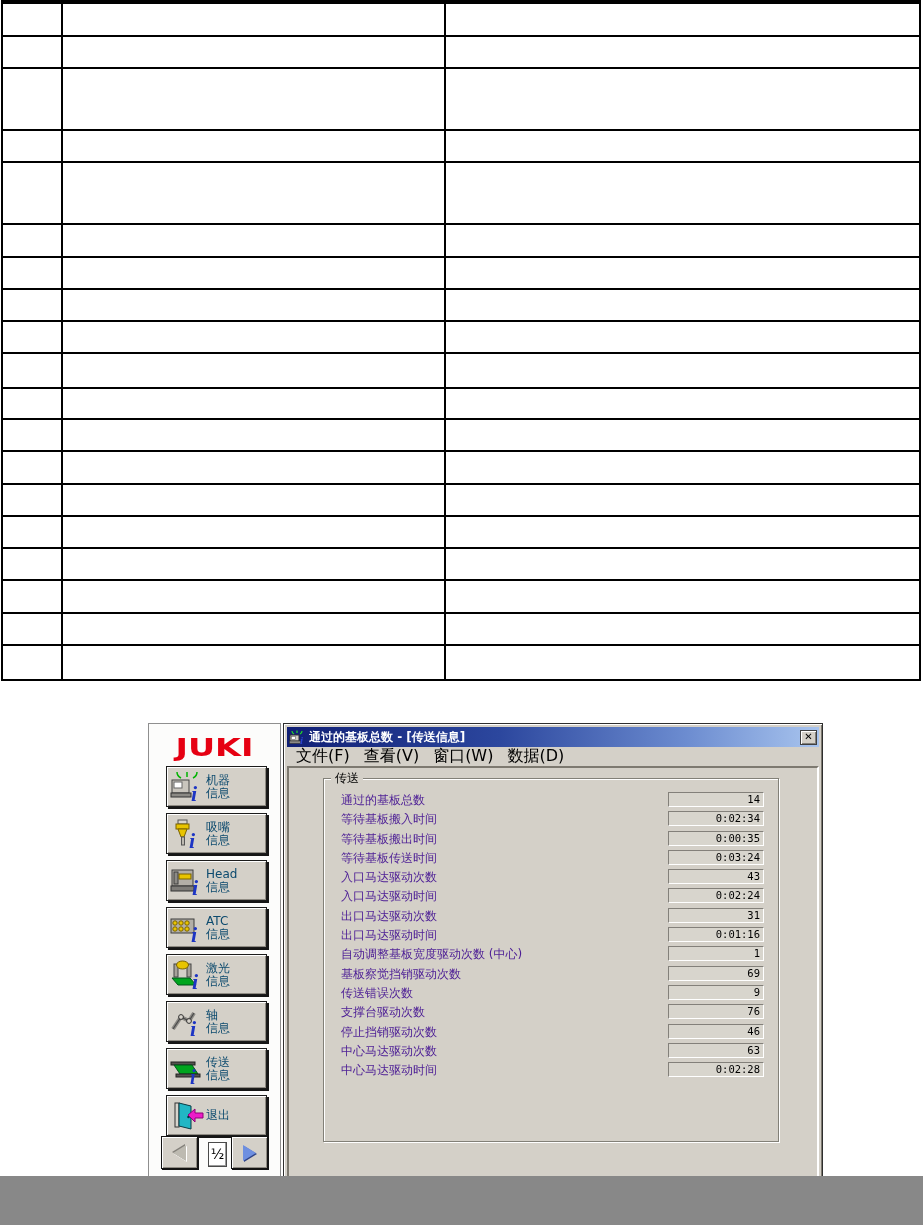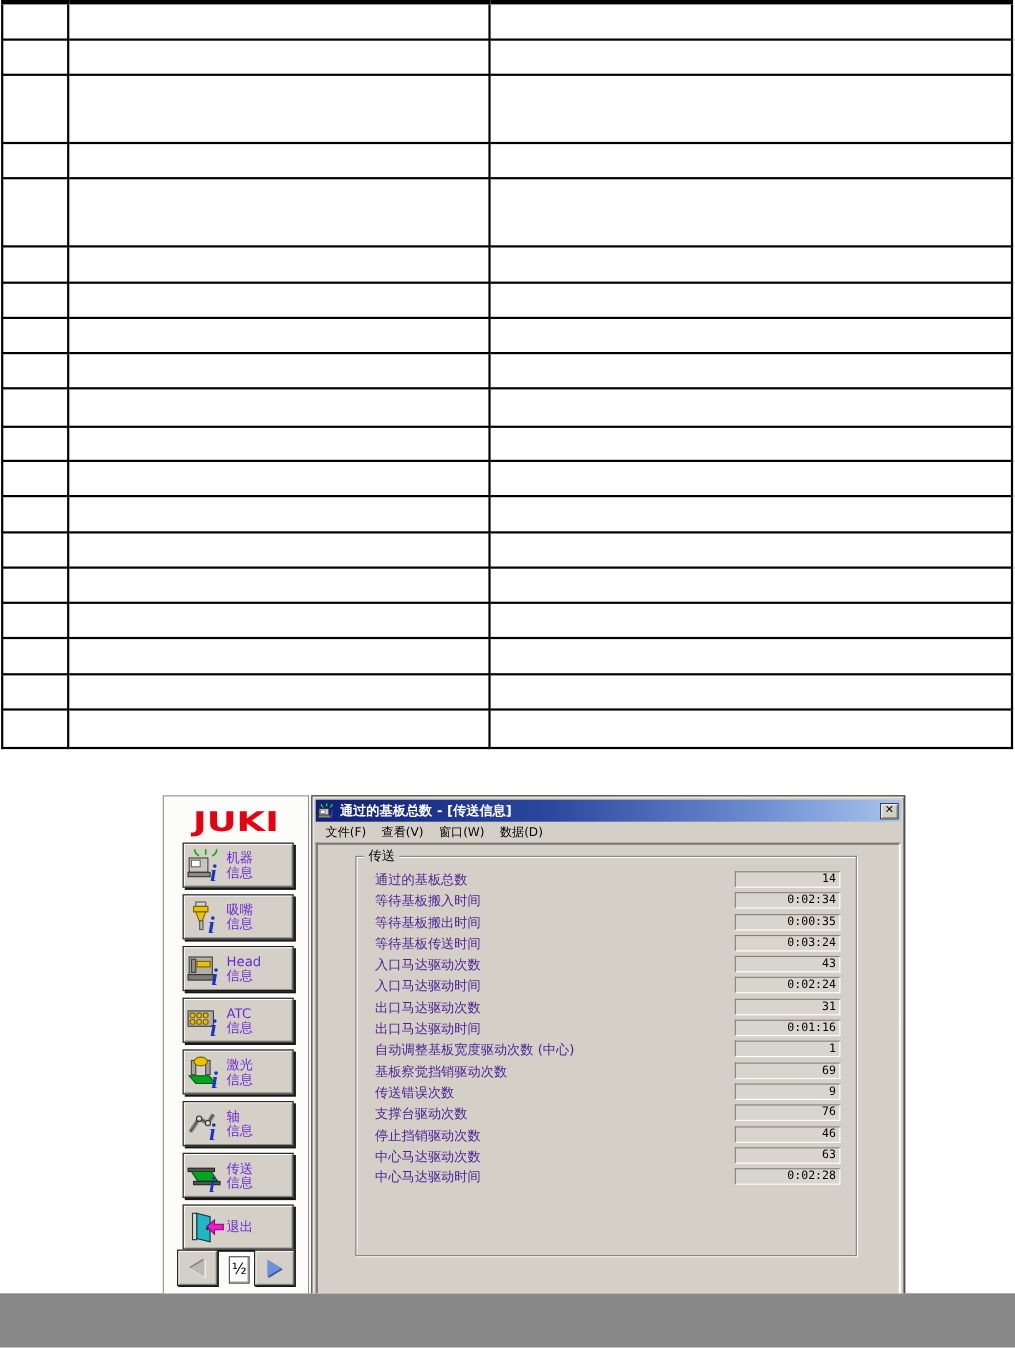--- a/index.html
+++ b/index.html
@@ -31,21 +31,21 @@
   }
   .side-buttons { position:absolute; left:17px; top:42px; width:101px; }
   .side-btn {
     position:relative; display:flex; align-items:center; gap:2px;
     width:101px; height:41px; margin-bottom:6px; padding-left:3px;
     background:#d4d0c8; border:1px solid #1c1c1c; cursor:pointer;
     box-shadow: 2px 2px 0 #161616, inset 1px 1px 0 #ffffff, inset -1px -1px 0 #8f8b83;
     font-family:"DejaVu Sans", sans-serif; text-align:left;
   }
   .btn-icon { width:34px; height:32px; flex:none; }
-  .btn-label { font-size:12px; line-height:13px; color:#6d28d9; white-space:pre-line; }
+  .btn-label { font-size:12px; line-height:13px; color:#0c4a6e; white-space:pre-line; }
 
   .pager { position:absolute; left:12px; top:412px; display:flex; align-items:center; }
   .pager-btn {
     width:37px; height:33px; background:#d4d0c8; border:1px solid #141414; cursor:pointer;
     box-shadow: 1px 1px 0 #141414, inset 1px 1px 0 #fff, inset -1px -1px 0 #8f8b83;
     display:flex; align-items:center; justify-content:center;
   }
   .arrow-left {
     width:0; height:0; border-top:8px solid transparent; border-bottom:8px solid transparent;
     border-right:13px solid #bdbab1;
@@ -90,21 +90,21 @@
     white-space:nowrap; overflow:hidden;
   }
   .close-btn {
     width:17px; height:15px; flex:none; background:#d4d0c8; border:1px solid #404040; cursor:pointer;
     box-shadow: inset 1px 1px 0 #fff, inset -1px -1px 0 #83807a;
     font-size:10px; font-weight:bold; line-height:12px; color:#000; text-align:center;
     font-family:"DejaVu Sans", sans-serif; padding:0;
   }
   .menubar {
     height:19px; flex:none; display:flex; align-items:center; padding-left:2px;
-    font-size:11px; color:#000;
+    font-size:16px; color:#000;
   }
   .menu-item { padding:1px 7px; cursor:default; }
   .client {
     flex:1; position:relative; background:#d4d0c8; margin-bottom:1px;
     border:2px solid; border-color:#7d7970 #ffffff #ffffff #7d7970;
   }
   .statusbar {
     height:18px; flex:none; display:flex; justify-content:flex-end; align-items:center;
     gap:3px; padding-right:2px;
   }

